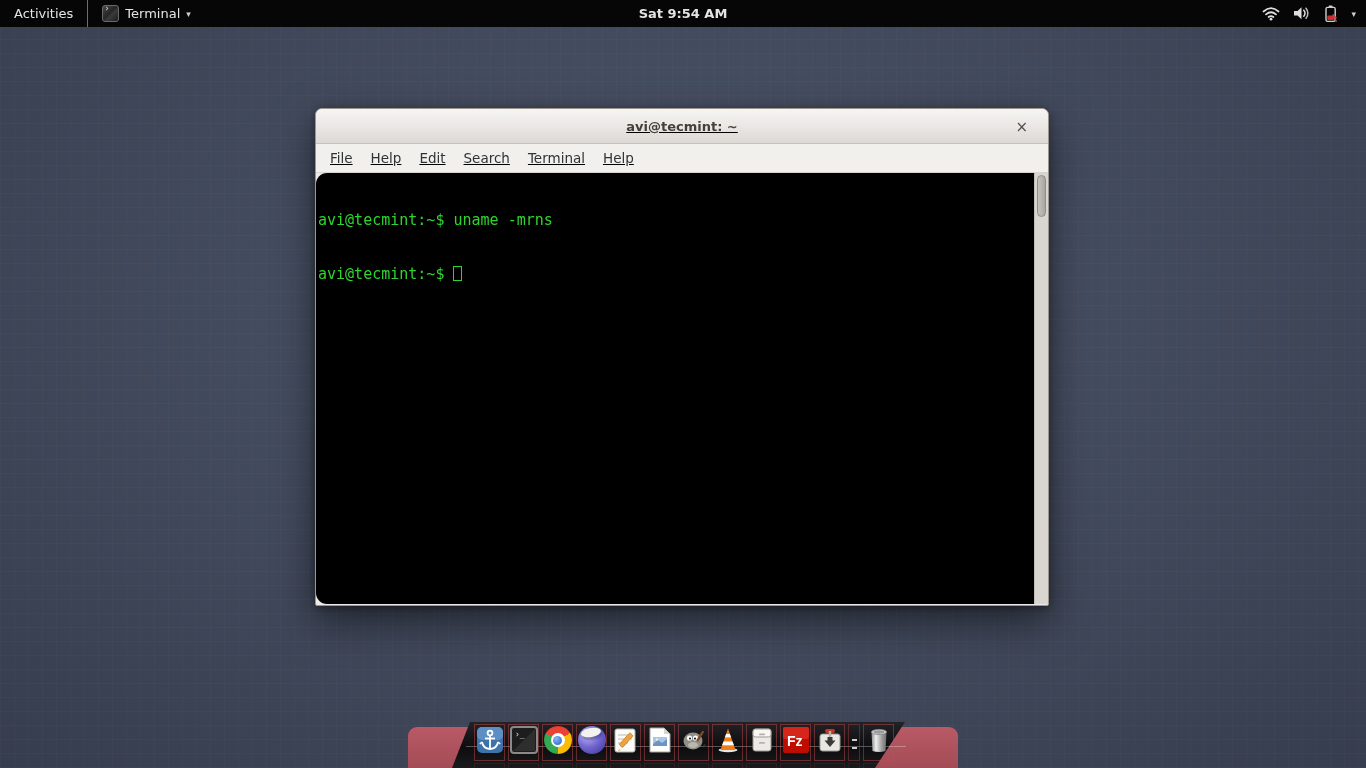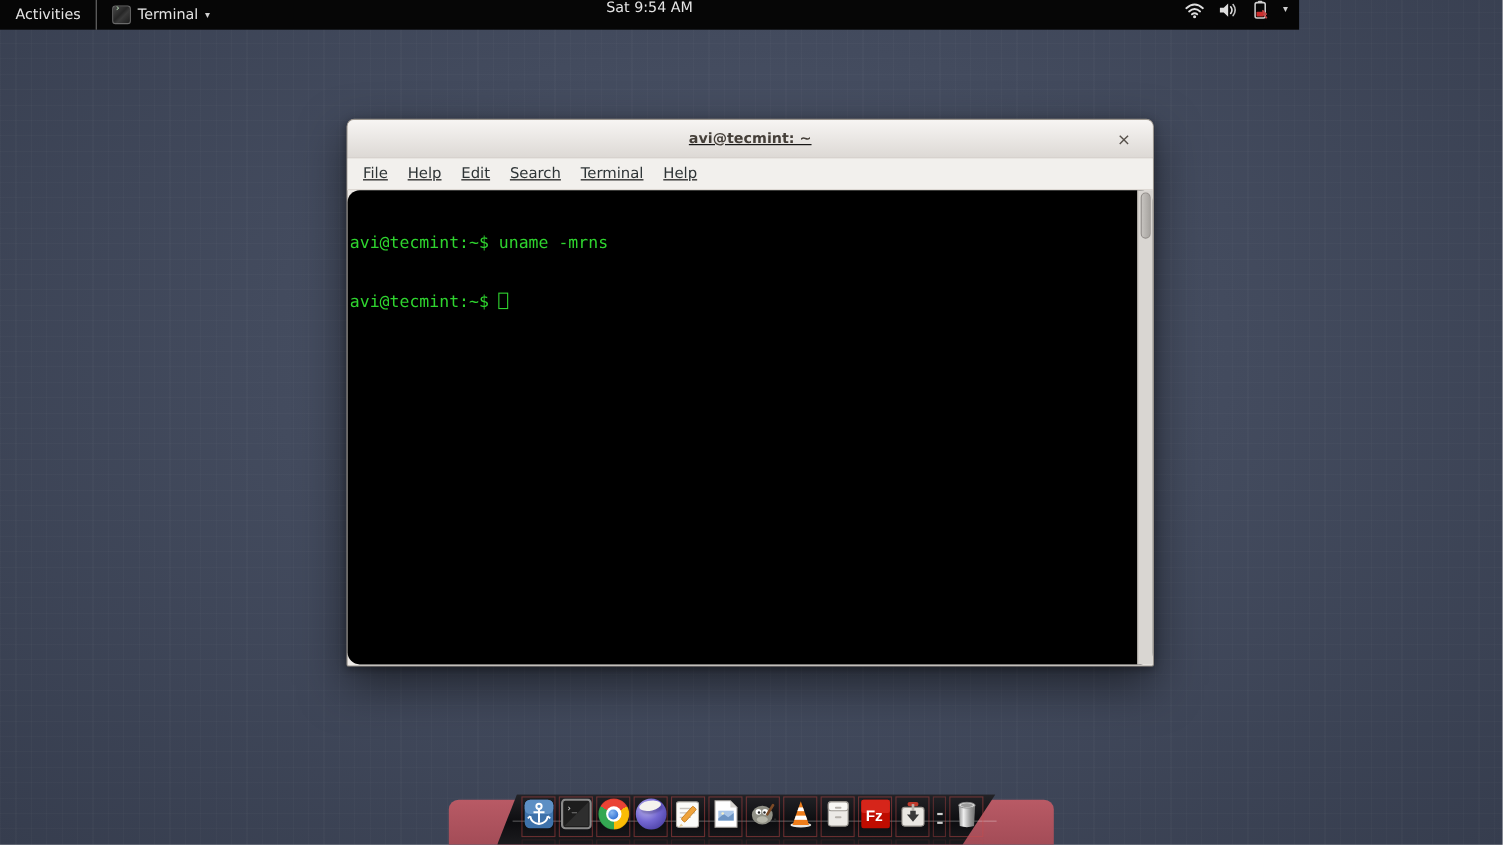--- a/index.html
+++ b/index.html
@@ -5,31 +5,31 @@
   * { margin:0; padding:0; box-sizing:border-box; }
   html,body { width:1366px; height:768px; overflow:hidden; }
   body { font-family:"DejaVu Sans","Liberation Sans",sans-serif; position:relative;
          background:radial-gradient(ellipse at 50% 42%, #4e576b 0%, #434b5e 45%, #363d4e 100%); }
   body::before { content:""; position:absolute; inset:0; pointer-events:none;
     background:
       repeating-linear-gradient(0deg, rgba(255,255,255,.018) 0 1px, transparent 1px 14px),
       repeating-linear-gradient(90deg, rgba(255,255,255,.018) 0 1px, transparent 1px 14px); }
 
   
-  .topbar { position:absolute; left:0; top:0; width:1181px; height:27px; background:#060606;
-            color:#e4e4e4; display:flex; align-items:flex-start; font-size:13px; z-index:50; }
+  .topbar { position:absolute; left:0; top:0; width:1366px; height:27px; background:#060606;
+            color:#e4e4e4; display:flex; align-items:center; font-size:13px; z-index:50; }
   .activities { padding:0 14px; height:27px; line-height:27px; cursor:default; }
   .tb-divider { width:1px; height:27px; background:#6e6e6e; margin-right:6px; }
   .appmenu { display:flex; align-items:center; gap:6px; padding:0 8px; height:27px; }
   .appicon { width:17px; height:17px; border-radius:3px; border:1px solid #6a6a6a;
              background:linear-gradient(135deg,#4a4a4a 0%,#262626 45%,#3a3a3a 60%,#1d1d1d 100%);
              position:relative; }
   .appicon::before { content:"›"; position:absolute; left:2px; top:-3px; color:#bfe8bf; font-size:9px; }
   .caret { font-size:9px; color:#cfcfcf; }
-  .clock { position:absolute; left:0; right:0; text-align:center; font-weight:normal; pointer-events:none; }
+  .clock { position:absolute; left:0; right:0; text-align:center; font-weight:bold; pointer-events:none; }
   .status { margin-left:auto; display:flex; align-items:center; gap:13px; padding-right:10px; z-index:2; }
   .status svg { display:block; }
 
   
   .window { position:absolute; left:315px; top:108px; width:734px; height:498px;
             background:#edeae7; border:1px solid #9c968f; border-radius:7px 7px 2px 2px;
             box-shadow:0 16px 42px rgba(0,0,0,.5), 0 2px 8px rgba(0,0,0,.35); z-index:10;text-decoration:underline; }
   .titlebar { height:35px; border-radius:6px 6px 0 0; position:relative;
               background:linear-gradient(#f7f5f3,#ddd9d5);
               border-bottom:1px solid #c6c1bb; display:flex; align-items:center; justify-content:center; }

